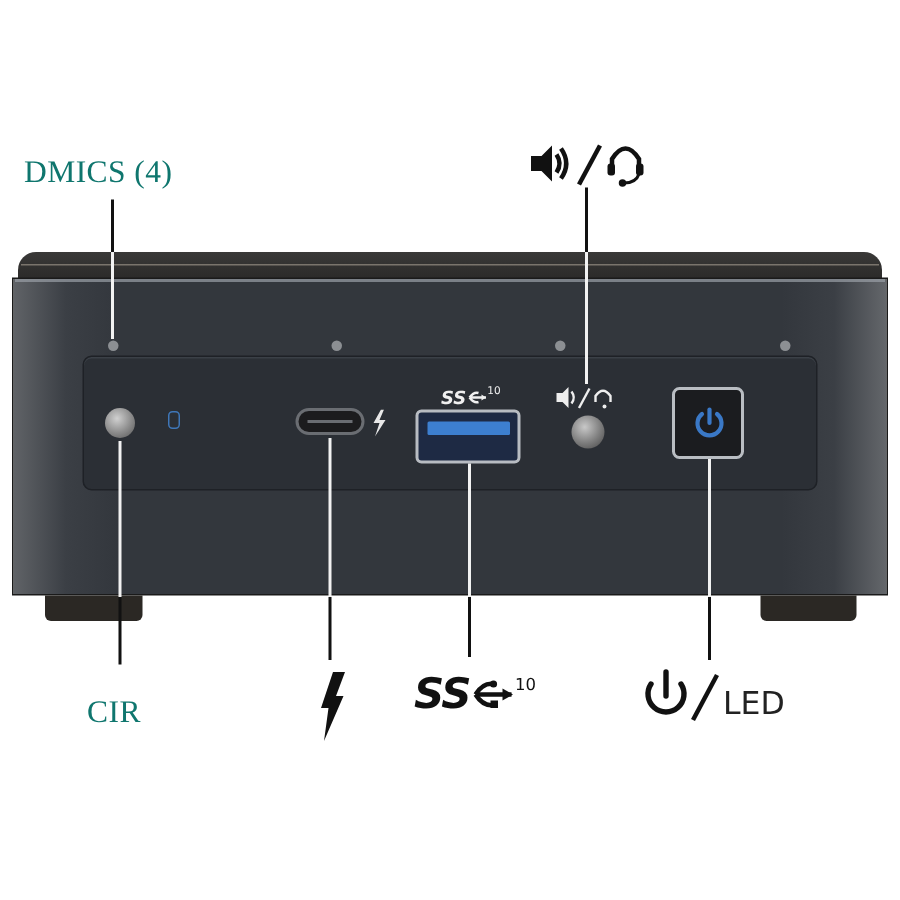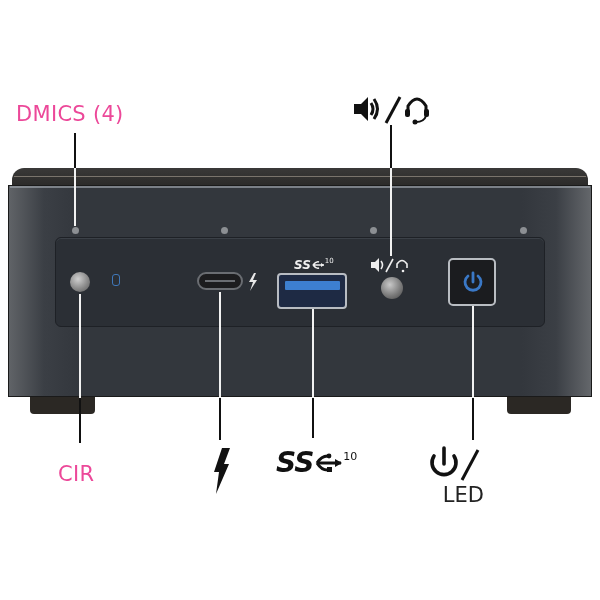--- a/index.html
+++ b/index.html
@@ -1,18 +1,18 @@
 <!DOCTYPE html>
 <html><head>
 <meta charset="utf-8">
 <style>
   html,body{margin:0;padding:0;background:#ffffff;}
   body{width:600px;height:600px;position:relative;overflow:hidden;font-family:"DejaVu Sans","Liberation Sans",sans-serif;color:#231f20;}
   .abs{position:absolute;}
-  .label{font-size:21px;color:#ec4899;letter-spacing:0.3px;}
+  .label{font-size:21px;color:#0f766e;letter-spacing:0.3px;font-family:Liberation Serif, serif;}
   .line-dark{background:#111;width:2px;}
   .line-white{background:#f2f2f2;width:2px;}
   .lid{left:12px;top:168px;width:576px;height:18px;background:linear-gradient(#3a3938,#2b2a29);border-radius:12px 12px 0 0;}
   .lid-stripe{left:14px;top:176px;width:572px;height:1px;background:#7a746c;}
   .body{left:8px;top:185px;width:584px;height:212px;background:linear-gradient(90deg,#606367 0%,#3b3f45 6%,#33373d 12%,#33373d 88%,#3b3f45 94%,#64676b 100%);border:1px solid #1a1a1a;box-sizing:border-box;}
   .body-highlight{left:10px;top:186px;width:580px;height:2px;background:#9aa0a6;opacity:0.7;}
   .panel{left:55px;top:237px;width:490px;height:90px;background:#2b2f35;border:1px solid #1e2126;border-radius:6px;box-sizing:border-box;box-shadow:inset 0 1px 0 #3b4047;}
   .foot{top:397px;height:17px;background:#2b2824;border-radius:0 0 4px 4px;}
   .mic{width:7px;height:7px;border-radius:50%;background:#8c8f93;top:227px;}
   .cir{left:70px;top:272px;width:20px;height:20px;border-radius:50%;background:radial-gradient(circle at 40% 35%,#d0d0d0,#8a8a8a 55%,#555 100%);}
@@ -121,20 +121,20 @@
   <span style="font:italic bold 28px 'DejaVu Sans',sans-serif;color:#111;letter-spacing:-1px;">SS</span><svg style="display:inline-block;vertical-align:-2px;" width="30" height="22" viewBox="0 0 30 22">
       <path d="M28 11 L4 11" stroke="#111" stroke-width="3"></path>
       <path d="M4 11 Q9 3 16 4" stroke="#111" stroke-width="3" fill="none"></path>
       <path d="M4 11 Q9 19 16 18" stroke="#111" stroke-width="3" fill="none"></path>
       <path d="M29 11 L22 7 L22 15 Z" fill="#111"></path>
       <rect x="14" y="15" width="5" height="5" fill="#111"></rect>
       <circle cx="16" cy="4" r="2.4" fill="#111"></circle>
     </svg><sup style="font-size:11px;color:#111;position:relative;top:-6px;">10</sup>
 </div>
 
-<div class="abs" style="left:428px;top:446px;display:flex;align-items:flex-end;flex-direction:column;">
+<div class="abs" style="left:428px;top:446px;display:flex;align-items:flex-end;">
   <svg width="56" height="36" viewBox="0 0 56 36">
     <path d="M6 10 A12 12 0 1 0 26 10" stroke="#111" stroke-width="3.6" fill="none" stroke-linecap="round"></path>
     <line x1="16" y1="2" x2="16" y2="18" stroke="#111" stroke-width="3.6" stroke-linecap="round"></line>
     <line x1="34" y1="34" x2="50" y2="4" stroke="#111" stroke-width="3"></line>
   </svg>
   <span style="font-size:21px;color:#222;margin-left:-2px;line-height:26px;">LED</span>
 </div>
 
 </body></html>

